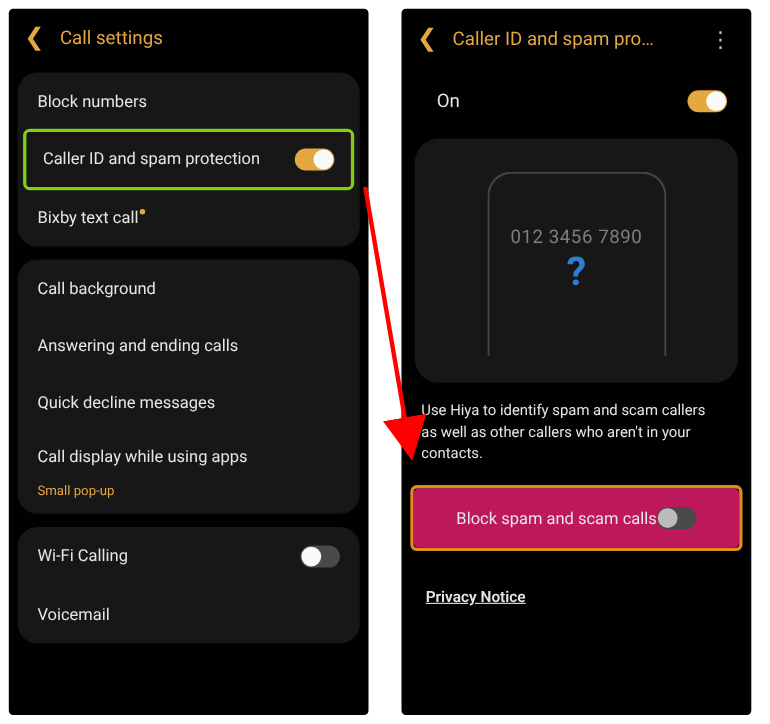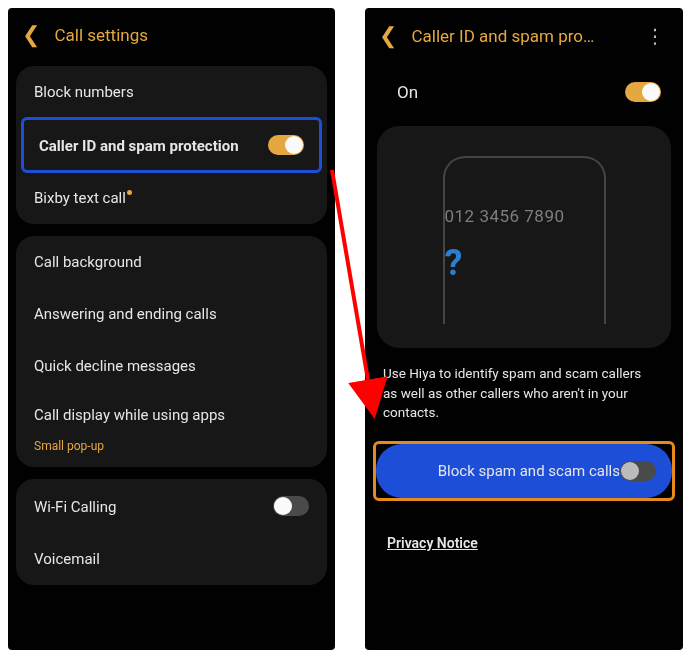--- a/index.html
+++ b/index.html
@@ -52,44 +52,43 @@
   }
 
   .card {
     background: #171717;
     border-radius: 18px;
     margin: 0 8px 12px 8px;
     overflow: hidden;
   }
   .row {
     display: flex;
-    align-items: flex-end;
+    align-items: flex-start;
     justify-content: space-between;
     padding: 17px 18px;
     color: #e6e6e6;
     font-size: 15px;
   }
   .row.sub { flex-direction: column; align-items: flex-start; gap: 15px; padding-top: 14px; padding-bottom: 14px;}
   .subtext { color: #e5a840; font-size: 12px; }
   .row .dot {
     display: inline-block;
     width: 5px;
     height: 5px;
     border-radius: 50%;
     background: #e5a840;
     position: relative;
     top: -8px;
     left: 1px;
   }
 
   .highlight {
-    border: 3px solid #1d4ed8;
+    border: 3px solid #84cc16;
     border-radius: 6px;
     margin: -1px 5px -1px 5px;
-    font-weight: bold;
   }
   .highlight .row { padding: 15px 15px; }
 
   .toggle {
     width: 36px;
     height: 20px;
     border-radius: 10px;
     position: relative;
     flex-shrink: 0;
   }
@@ -125,22 +124,23 @@
     justify-content: center;
   }
   .phone-outline {
     width: 163px;
     height: 168px;
     border: 2px solid #454545;
     border-bottom: none;
     border-radius: 22px 22px 0 0;
     display: flex;
     flex-direction: column;
+    align-items: center;
     padding-top: 48px;
-    gap: 16px;
+    gap: 0;
   }
   .phone-number {
     color: #7e7e7e;
     font-size: 17px;
     letter-spacing: 0.5px;
   }
   .qmark {
     color: #2c7fd0;
     font-size: 36px;
     font-weight: 700;
@@ -152,24 +152,24 @@
     line-height: 1.45;
     padding: 4px 36px 12px 18px;
   }
 
   .block-row-wrap {
     border: 3px solid #e58a1e;
     border-radius: 6px;
     margin: 6px 8px 0 8px;
   }
   .block-row {
-    background: #1d4ed8;
-    border-radius: 26px;
-    display: flex;
-    justify-content: flex-end;
+    background: #be185d;
+    border-radius: 5px;
+    display: flex;
+    justify-content: center;
     align-items: center;
     padding: 17px 16px;
     color: #e6e6e6;
     font-size: 15px;
   }
 
   .privacy {
     color: #e6e6e6;
     font-size: 14px;
     font-weight: 600;

